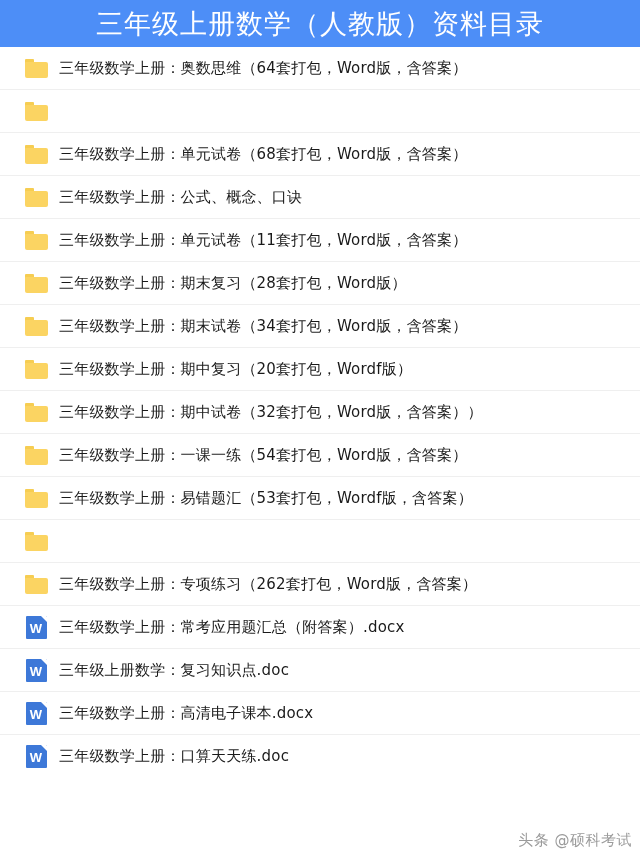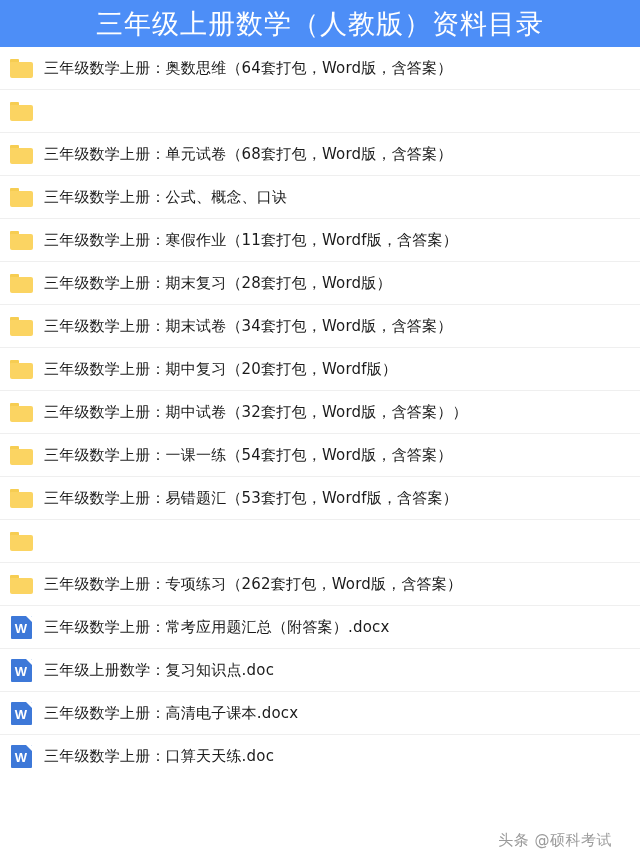--- a/index.html
+++ b/index.html
@@ -44,21 +44,21 @@
   .file-list {
     padding: 0;
     margin: 0;
     list-style: none;
   }
 
   .file-row {
     height: 43px;
     display: flex;
     align-items: center;
-    padding-left: 9px;
+    padding-left: 24px;
     box-sizing: border-box;
     border-bottom: 1px solid #efefef;
     background: #ffffff;
   }
   .file-row:last-child {
     border-bottom: none;
   }
 
   .icon-wrap {
     width: 24px;
@@ -130,21 +130,21 @@
     font-size: 15px;
     color: #1a1a1a;
     white-space: nowrap;
     line-height: 1;
     letter-spacing: 0.2px;
   }
 
   
   .watermark {
     position: absolute;
-    right: 28px;
+    right: 8px;
     bottom: 10px;
     font-size: 15px;
     color: #9b9b9b;
     white-space: nowrap;
     letter-spacing: 0.5px;
     pointer-events: none;
   }
 </style>
 </head>
 <body>
@@ -191,21 +191,21 @@
         </span>
         <span class="file-label">三年级数学上册：公式、概念、口诀</span>
       </li>
       <li class="file-row">
         <span class="icon-wrap">
           <span class="folder-icon">
             <span class="tab"></span>
             <span class="body"></span>
           </span>
         </span>
-        <span class="file-label">三年级数学上册：寒假作业（11套打包，Wordf版，含答案）</span>
+        <span class="file-label">三年级数学上册：单元试卷（11套打包，Word版，含答案）</span>
       </li>
       <li class="file-row">
         <span class="icon-wrap">
           <span class="folder-icon">
             <span class="tab"></span>
             <span class="body"></span>
           </span>
         </span>
         <span class="file-label">三年级数学上册：期末复习（28套打包，Word版）</span>
       </li>

